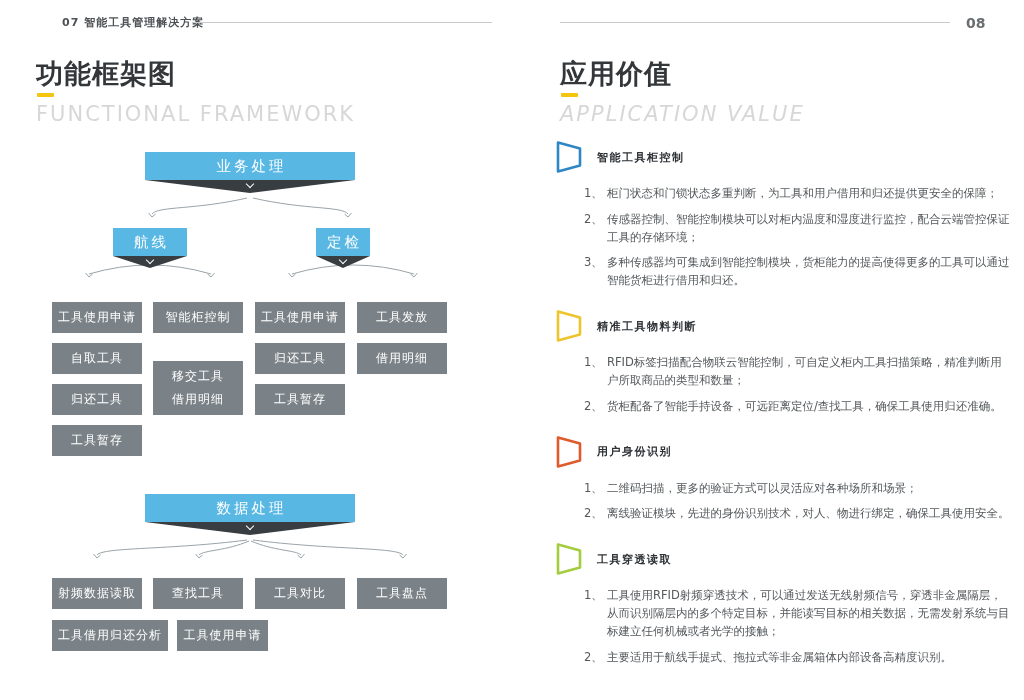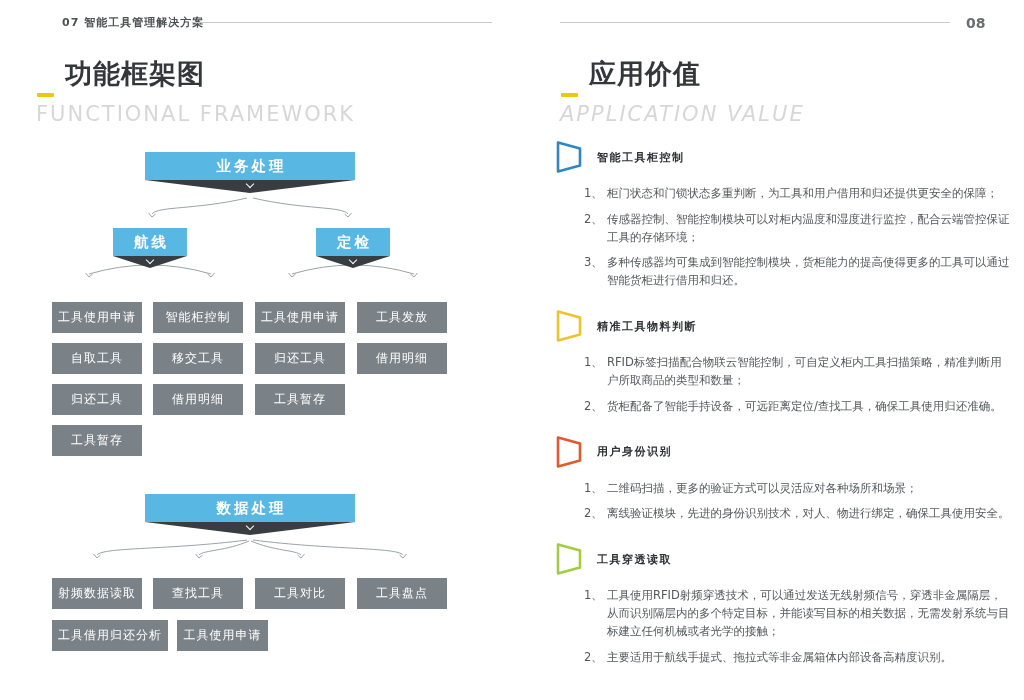--- a/index.html
+++ b/index.html
@@ -8,31 +8,31 @@
   .page { position:relative; width:1024px; height:700px; background:#fff; }
 
   
   .hdr-text { position:absolute; left:36px; top:15px; font-size:11px; font-weight:bold; color:#4d5154; letter-spacing:1px;margin-left:26px; }
   .hdr-line { position:absolute; top:22px; height:1px; background:#c9c9c9; }
   .hdr-line.l { left:192px; width:300px; }
   .hdr-line.r { left:560px; width:390px; }
   .hdr-num { position:absolute; top:15px; left:966px; font-size:14px; color:#6a6e71; font-weight:bold; }
 
   
-  .sec-title { position:absolute; font-size:27px; font-weight:bold; color:#33373a; letter-spacing:1px;margin-left:29px; }
+  .sec-title { position:absolute; font-size:27px; font-weight:bold; color:#33373a; letter-spacing:1px; }
   .accent-bar { position:absolute; width:17px; height:3.5px; background:#f3c50e; border-radius:1px; }
   .sec-sub { position:absolute; font-size:21px; color:#d7d7d7; letter-spacing:2px; }
   .lt-title { left:36px; top:56px; } .lt-bar { left:37px; top:93px; } .lt-sub { left:36px; top:102px; }
   .rt-title { left:560px; top:56px; } .rt-bar { left:561px; top:93px; } .rt-sub { left:560px; top:102px;font-style:italic; }
 
   
   .flow-svg { position:absolute; left:0; top:0; width:512px; height:700px; pointer-events:none; }
   .flow-svg path { stroke:#9aa3a8; stroke-width:1; fill:none; }
   .banner { position:absolute; height:28px; background:#58b7e3; display:flex; align-items:center; justify-content:center; }
-  .banner .lbl { color:#fff; font-size:14.5px; font-weight:bold; letter-spacing:3px; text-indent:3px; }
+  .banner .lbl { color:#fff; font-size:14.5px; font-weight:normal; letter-spacing:3px; text-indent:3px; }
   .ribbon { position:absolute; top:28px; left:0; right:0; height:13px; background:#383d42;
             clip-path:polygon(0 0,100% 0,50% 100%); }
   .ribbon .chev { position:absolute; left:50%; top:1px; width:6px; height:6px;
             border-right:1.6px solid #fff; border-bottom:1.6px solid #fff;
             transform:translateX(-50%) rotate(45deg); }
   .gbox { position:absolute; height:31px; background:#7b8287; color:#fff; font-size:12px;
           display:flex; align-items:center; justify-content:center; letter-spacing:1px; }
 
   
   .rcol { position:absolute; left:556px; top:141px; width:454px; }
@@ -92,33 +92,33 @@
     <div class="ribbon">
         <span class="chev"></span>
       </div>
   </div>
   <div class="banner" style="left:113px;top:228px;width:74px">
     <span class="lbl">航线</span>
     <div class="ribbon" style="height:12px">
         <span class="chev"></span>
       </div>
   </div>
-  <div class="banner" style="left:316px;top:228px;width:74px">
+  <div class="banner" style="left:316px;top:228px;width:54px">
     <span class="lbl">定检</span>
     <div class="ribbon" style="height:12px">
         <span class="chev"></span>
       </div>
   </div>
 
   <div class="gbox" style="left:52px;top:302px;width:90px">工具使用申请</div>
   <div class="gbox" style="left:153px;top:302px;width:90px">智能柜控制</div>
   <div class="gbox" style="left:255px;top:302px;width:90px">工具使用申请</div>
   <div class="gbox" style="left:357px;top:302px;width:90px">工具发放</div>
   <div class="gbox" style="left:52px;top:343px;width:90px">自取工具</div>
-  <div class="gbox" style="left:153px;top:343px;width:90px">移交工具</div>
+  <div class="gbox" style="left:153px;top:361px;width:90px">移交工具</div>
   <div class="gbox" style="left:255px;top:343px;width:90px">归还工具</div>
   <div class="gbox" style="left:357px;top:343px;width:90px">借用明细</div>
   <div class="gbox" style="left:52px;top:384px;width:90px">归还工具</div>
   <div class="gbox" style="left:153px;top:384px;width:90px">借用明细</div>
   <div class="gbox" style="left:255px;top:384px;width:90px">工具暂存</div>
   <div class="gbox" style="left:52px;top:425px;width:90px">工具暂存</div>
 
   <div class="banner" style="left:145px;top:494px;width:210px">
     <span class="lbl">数据处理</span>
     <div class="ribbon">

